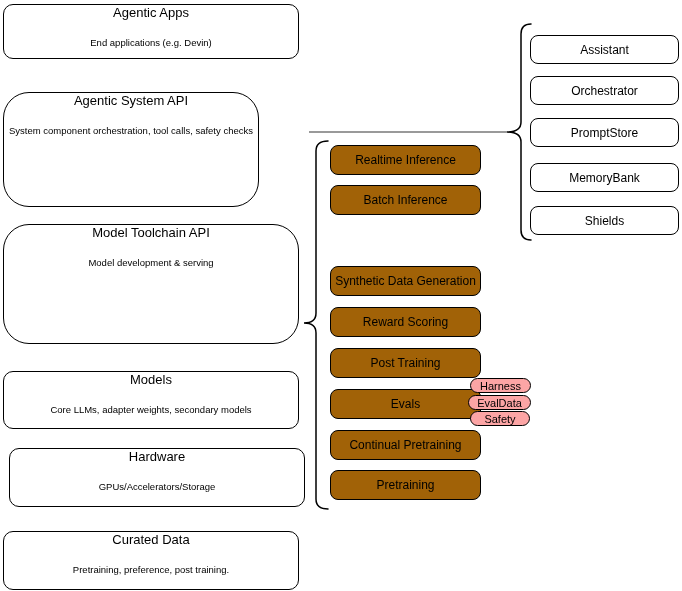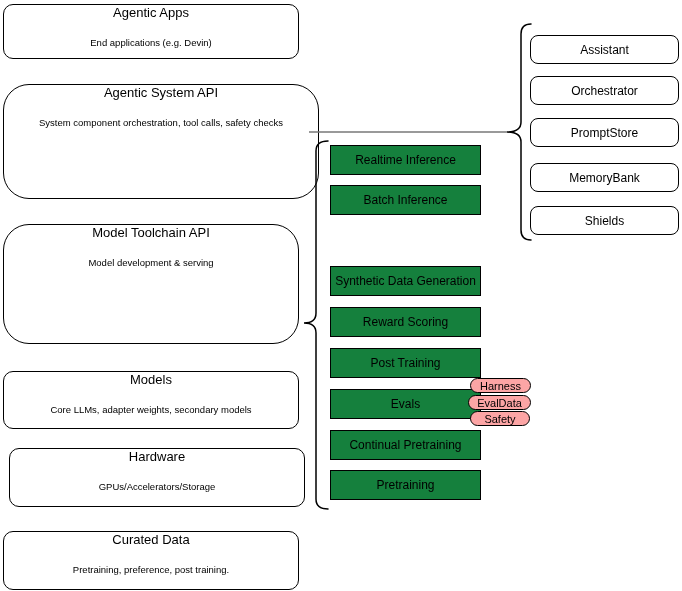--- a/index.html
+++ b/index.html
@@ -20,21 +20,21 @@
     display:flex;
     flex-direction:column;
     align-items:center;
     text-align:center;
   }
   .big{border-radius:26px;}
   .ltitle{font-size:13px;line-height:16px;white-space:nowrap;}
   .lsub{font-size:9.5px;line-height:12px;margin-top:16px;white-space:nowrap;}
   .mbox{
     position:absolute;left:330px;width:151px;height:30px;
-    box-sizing:border-box;border:1.5px solid #000;border-radius:0;background:#15803d;
+    box-sizing:border-box;border:1.5px solid #000;border-radius:8px;background:#a16207;
     display:flex;align-items:center;justify-content:center;
     font-size:12px;white-space:nowrap;
   }
   .rbox{
     position:absolute;left:530px;width:149px;height:29px;
     box-sizing:border-box;border:1.5px solid #000;border-radius:8px;background:#fff;
     display:flex;align-items:center;justify-content:center;
     font-size:12px;white-space:nowrap;
   }
   .tag{
@@ -55,21 +55,21 @@
     <line x1="309" y1="132" x2="507" y2="132" stroke="#777777" stroke-width="1.4"></line>
     <path d="M531,24 Q521,24 521,34 L521,122 Q521,132 507,132 Q521,132 521,142 L521,230 Q521,240 531,240" fill="none" stroke="#000" stroke-width="1.5" stroke-linecap="round"></path>
     <path d="M328,141 Q316,141 316,151 L316,313 Q316,323 304,323 Q316,323 316,333 L316,499 Q316,509 328,509" fill="none" stroke="#000" stroke-width="1.5" stroke-linecap="round"></path>
   </svg>
 
   <div class="node" style="left:3px;top:4px;width:296px;height:55px">
     <div class="ltitle">Agentic Apps</div>
     <div class="lsub">End applications (e.g. Devin)</div>
   </div>
 
-  <div class="node big" style="left:3px;top:84px;width:316px;height:115px">
+  <div class="node big" style="left:3px;top:92px;width:256px;height:115px">
     <div class="ltitle">Agentic System API</div>
     <div class="lsub">System component orchestration, tool calls, safety checks</div>
   </div>
 
   <div class="node big" style="left:3px;top:224px;width:296px;height:120px">
     <div class="ltitle">Model Toolchain API</div>
     <div class="lsub">Model development &amp; serving</div>
   </div>
 
   <div class="node" style="left:3px;top:371px;width:296px;height:58px">

